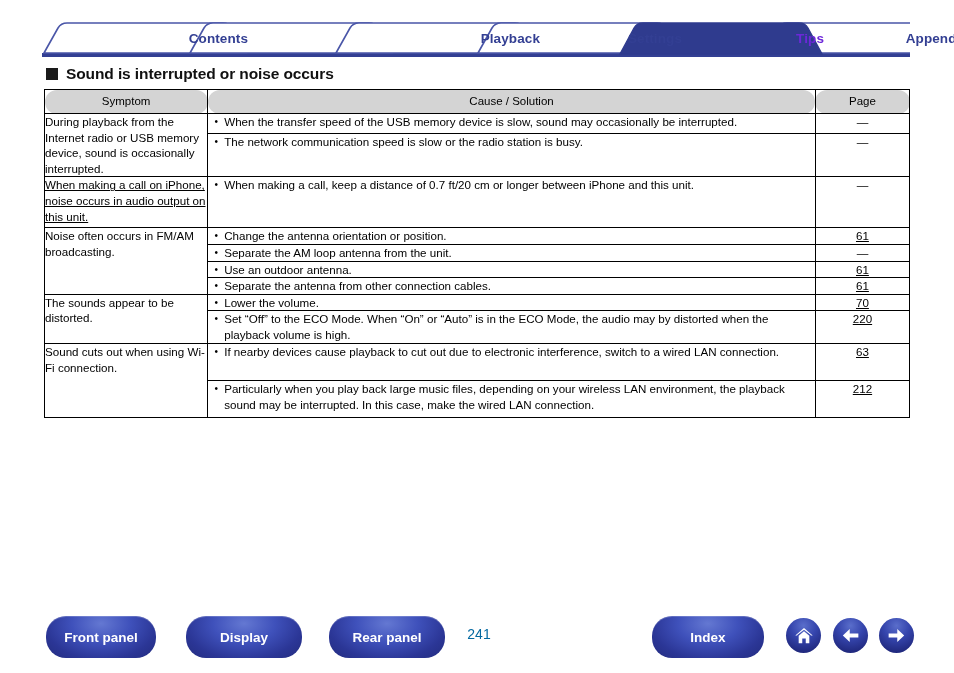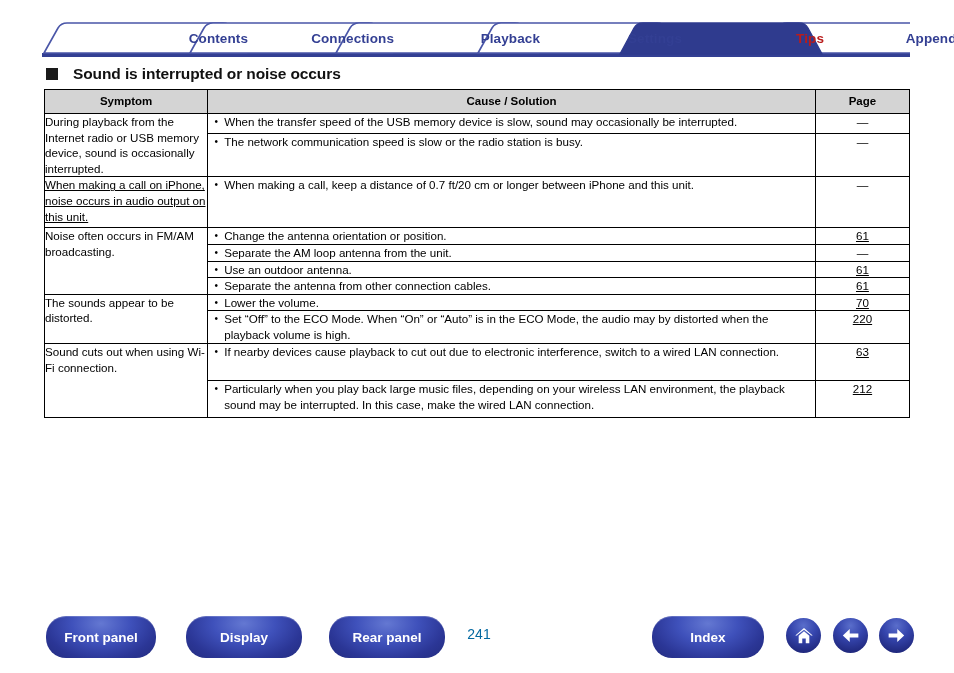--- a/index.html
+++ b/index.html
@@ -33,31 +33,31 @@
     height: 34px;
     line-height: 34px;
     text-align: right;
     font-size: 13.5px;
     font-weight: bold;
     color: #333f93;
     letter-spacing: 0.1px;
     white-space: nowrap;
   }
   .tab-label.active {
-    color: #b91c1c;
+    color: #6d28d9;
   }
 
   
   .section-heading {
     position: absolute;
     left: 46px;
     top: 65px;
     display: flex;
     align-items: center;
-    gap: 15px;
+    gap: 8px;
   }
   .heading-square {
     width: 12px;
     height: 12px;
     background: #1a1a1a;
     display: inline-block;
     flex: 0 0 auto;
   }
   .heading-text {
     font-size: 15.5px;
@@ -80,25 +80,26 @@
   }
   table.tips th,
   table.tips td {
     border: 1px solid #000000;
     vertical-align: top;
     padding: 0;
   }
   table.tips th {
     background: #d4d4d4;
     font-size: 11.5px;
-    font-weight: bold;
+    font-weight: normal;
     text-align: center;
     height: 18px;
     padding: 2px 0 3px 0;
     vertical-align: middle;
+    border-radius: 12px;
   }
   .col-sym   { width: 163px; }
   .col-cause { width: 607px; }
   .col-page  { width: 94px;  }
 
   td.sym {
     font-size: 11.6px;
     line-height: 15.6px;
     padding: 5px 6px 5px 5px;
   }
@@ -197,21 +198,20 @@
     <path d="M2,31 L16,6 Q19,1 25,1 L181,1 Q187,1 190,6 L204,31 Z" fill="#ffffff" stroke="#4a56a8" stroke-width="1.6"></path>
     <path d="M148,31 L162,6 Q165,1 171,1 L327,1 Q333,1 336,6 L350,31 Z" fill="#ffffff" stroke="#4a56a8" stroke-width="1.6"></path>
     <path d="M294,31 L308,6 Q311,1 317,1 L473,1 Q479,1 482,6 L496,31 Z" fill="#ffffff" stroke="#4a56a8" stroke-width="1.6"></path>
     <path d="M436,31 L450,6 Q453,1 459,1 L615,1 Q621,1 624,6 L638,31 Z" fill="#ffffff" stroke="#4a56a8" stroke-width="1.6"></path>
     <path d="M722,31 L736,6 Q739,1 745,1 L901,1 Q907,1 910,6 L924,31 Z" fill="#ffffff" stroke="#4a56a8" stroke-width="1.6"></path>
 
     <path d="M578,32 L592,6 Q595,1 601,1 L757,1 Q763,1 766,6 L780,32 Z" fill="#2f3b8e" stroke="#2f3b8e" stroke-width="1.4"></path>
   </svg>
 
   <div class="tab-label" style="left:0px;  width:206px;">Contents</div>
-  <div class="tab-label" style="left:146px;width:206px;">Connections</div>
   <div class="tab-label" style="left:292px;width:206px;">Playback</div>
   <div class="tab-label" style="left:434px;width:206px;">Settings</div>
   <div class="tab-label active" style="left:576px;width:206px;">Tips</div>
   <div class="tab-label" style="left:720px;width:206px;">Appendix</div>
 </div>
 
 <div class="section-heading">
   <span class="heading-square"></span>
   <span class="heading-text">Sound is interrupted or noise occurs</span>
 </div>

